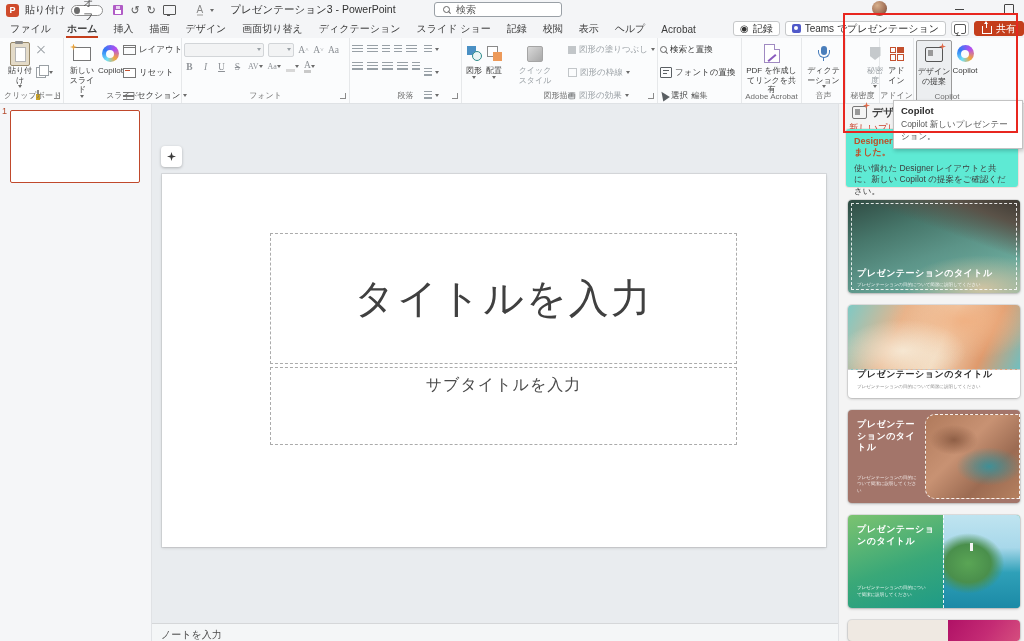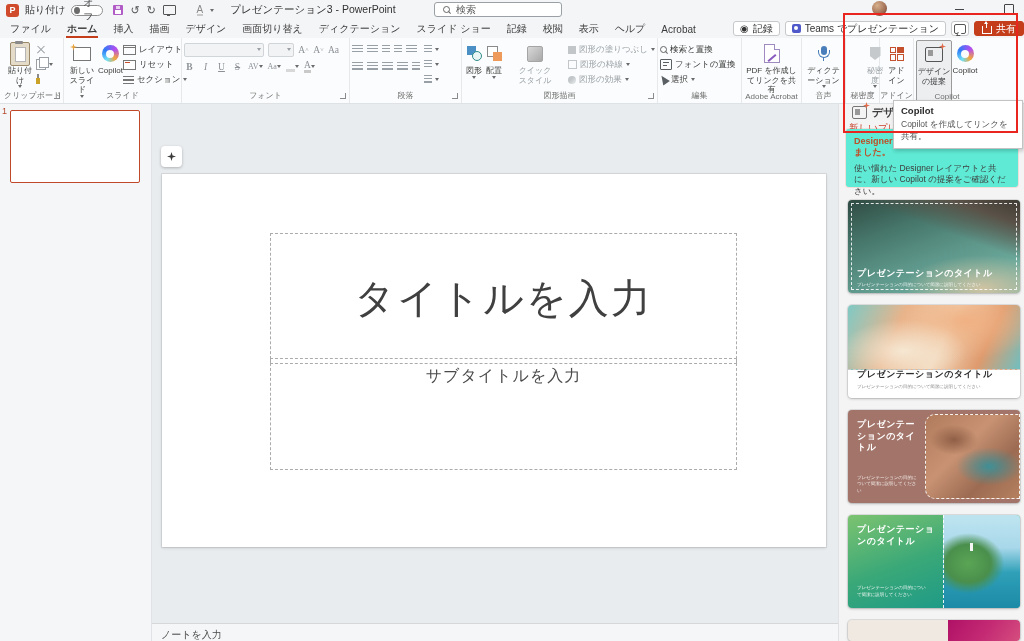--- a/index.html
+++ b/index.html
@@ -59,21 +59,21 @@
   
   .ribbon{position:absolute;left:0;top:38px;width:1024px;height:66px;background:#fbfcfd;
     border-bottom:1px solid #dfe2e5;display:flex;padding-left:2px;box-sizing:border-box;}
   .rgroup{position:relative;border-right:1px solid #e6e8ea;display:flex;padding:2px 2px 0;box-sizing:border-box;}
   .rlabel{position:absolute;bottom:2px;left:0;right:0;text-align:center;font-size:8px;color:#6e6e6e;white-space:nowrap;}
   .launcher{position:absolute;right:3px;bottom:4px;width:5px;height:5px;
     border-right:1.2px solid #8a8a8a;border-bottom:1.2px solid #8a8a8a;}
   .bb{display:flex;flex-direction:column;align-items:center;font-size:8px;color:#3a3a3a;text-align:center;
     line-height:1.2;padding-top:1px;box-sizing:border-box;}
   .bb .bicon{height:25px;display:flex;align-items:center;justify-content:center;}
-  .scol{display:flex;flex-direction:column;gap:2px;padding-top:3px;}
+  .scol{display:flex;flex-direction:column;gap:10px;padding-top:3px;}
   .srow{display:flex;align-items:center;gap:3px;font-size:8.5px;color:#3a3a3a;height:13px;white-space:nowrap;}
   .dis{color:#9aa0a5;padding-left:24px;}
   .selected-btn{border:1px solid #9a9a9a;background:#eceef0;border-radius:2px;}
   
   .i-paste{width:18px;height:22px;border:1.3px solid #9a8a6a;border-radius:2px;background:#e4dbc8;position:relative;}
   .i-paste:before{content:"";position:absolute;left:4px;top:-2px;width:8px;height:3px;background:#8a8a8a;border-radius:1px;}
   .i-paste:after{content:"";position:absolute;left:4px;top:4px;width:9px;height:13px;background:#fff;border:1px solid #b5b5b5;}
   .i-cut{width:10px;height:10px;position:relative;}
   .i-cut:before,.i-cut:after{content:"";position:absolute;left:0;top:4.5px;width:10px;height:1.3px;background:#9aa0a5;}
   .i-cut:before{transform:rotate(45deg);} .i-cut:after{transform:rotate(-45deg);}
@@ -137,21 +137,21 @@
   .main{position:absolute;left:152px;top:104px;width:686px;height:519px;background:#e9ecef;}
   .sparkle-btn{position:absolute;left:161px;top:146px;width:21px;height:21px;background:#fff;border-radius:4px;
     box-shadow:0 1px 3px rgba(0,0,0,.25);display:flex;align-items:center;justify-content:center;}
   .spark-glyph{width:9px;height:9px;background:#3a3a3a;
     clip-path:polygon(50% 0,62% 38%,100% 50%,62% 62%,50% 100%,38% 62%,0 50%,38% 38%);position:relative;}
   .slide{position:absolute;left:162px;top:174px;width:664px;height:373px;background:#fff;
     box-shadow:0 0 0 1px rgba(0,0,0,.07),0 1px 3px rgba(0,0,0,.15);}
   .ph{position:absolute;border:1px dashed #ababab;box-sizing:border-box;display:flex;justify-content:center;}
   .ph-title{left:108px;top:59px;width:467px;height:131px;align-items:center;}
   .ph-title span{font-size:40px;font-weight:300;letter-spacing:2px;color:#404040;}
-  .ph-sub{left:108px;top:184px;width:467px;height:112px;align-items:flex-start;padding-top:7px;}
+  .ph-sub{left:108px;top:193px;width:467px;height:78px;align-items:flex-start;padding-top:7px;}
   .ph-sub span{font-size:16px;letter-spacing:1px;color:#4a4a4a;}
   .notes{position:absolute;left:152px;top:623px;width:686px;height:18px;background:#f4f6f7;
     border-top:1px solid #d5d7d9;box-sizing:border-box;}
   .notes span{position:absolute;left:9px;top:4px;font-size:10px;color:#4a4a4a;}
   
   .right-panel{position:absolute;left:838px;top:104px;width:186px;height:537px;background:#f4f4f4;
     border-left:1px solid #e0e2e5;box-sizing:border-box;}
   .dz-header{position:absolute;left:852px;top:105px;display:flex;align-items:center;gap:5px;
     font-size:11px;font-weight:bold;color:#3d3d3d;}
   .dz-link{position:absolute;left:849px;top:122px;width:168px;height:13px;overflow:hidden;white-space:nowrap;
@@ -592,17 +592,17 @@
     <span class="t-title">プレゼンテーションのタイトル</span>
     <span class="t-sub">プレゼンテーションの目的について簡潔に説明してください</span>
   </div>
 
   <div class="thumb t5" style="top:620px">
     <div class="t5-img"></div>
   </div>
 
   <div class="tooltip">
     <div class="tooltip-title">Copilot</div>
-    <div class="tooltip-body">Copilot を作成してリンクを共有。</div>
+    <div class="tooltip-body">Copilot 新しいプレゼンテーション。</div>
   </div>
   <div class="red-box"></div>
 
 </div>
 
 </body></html>

